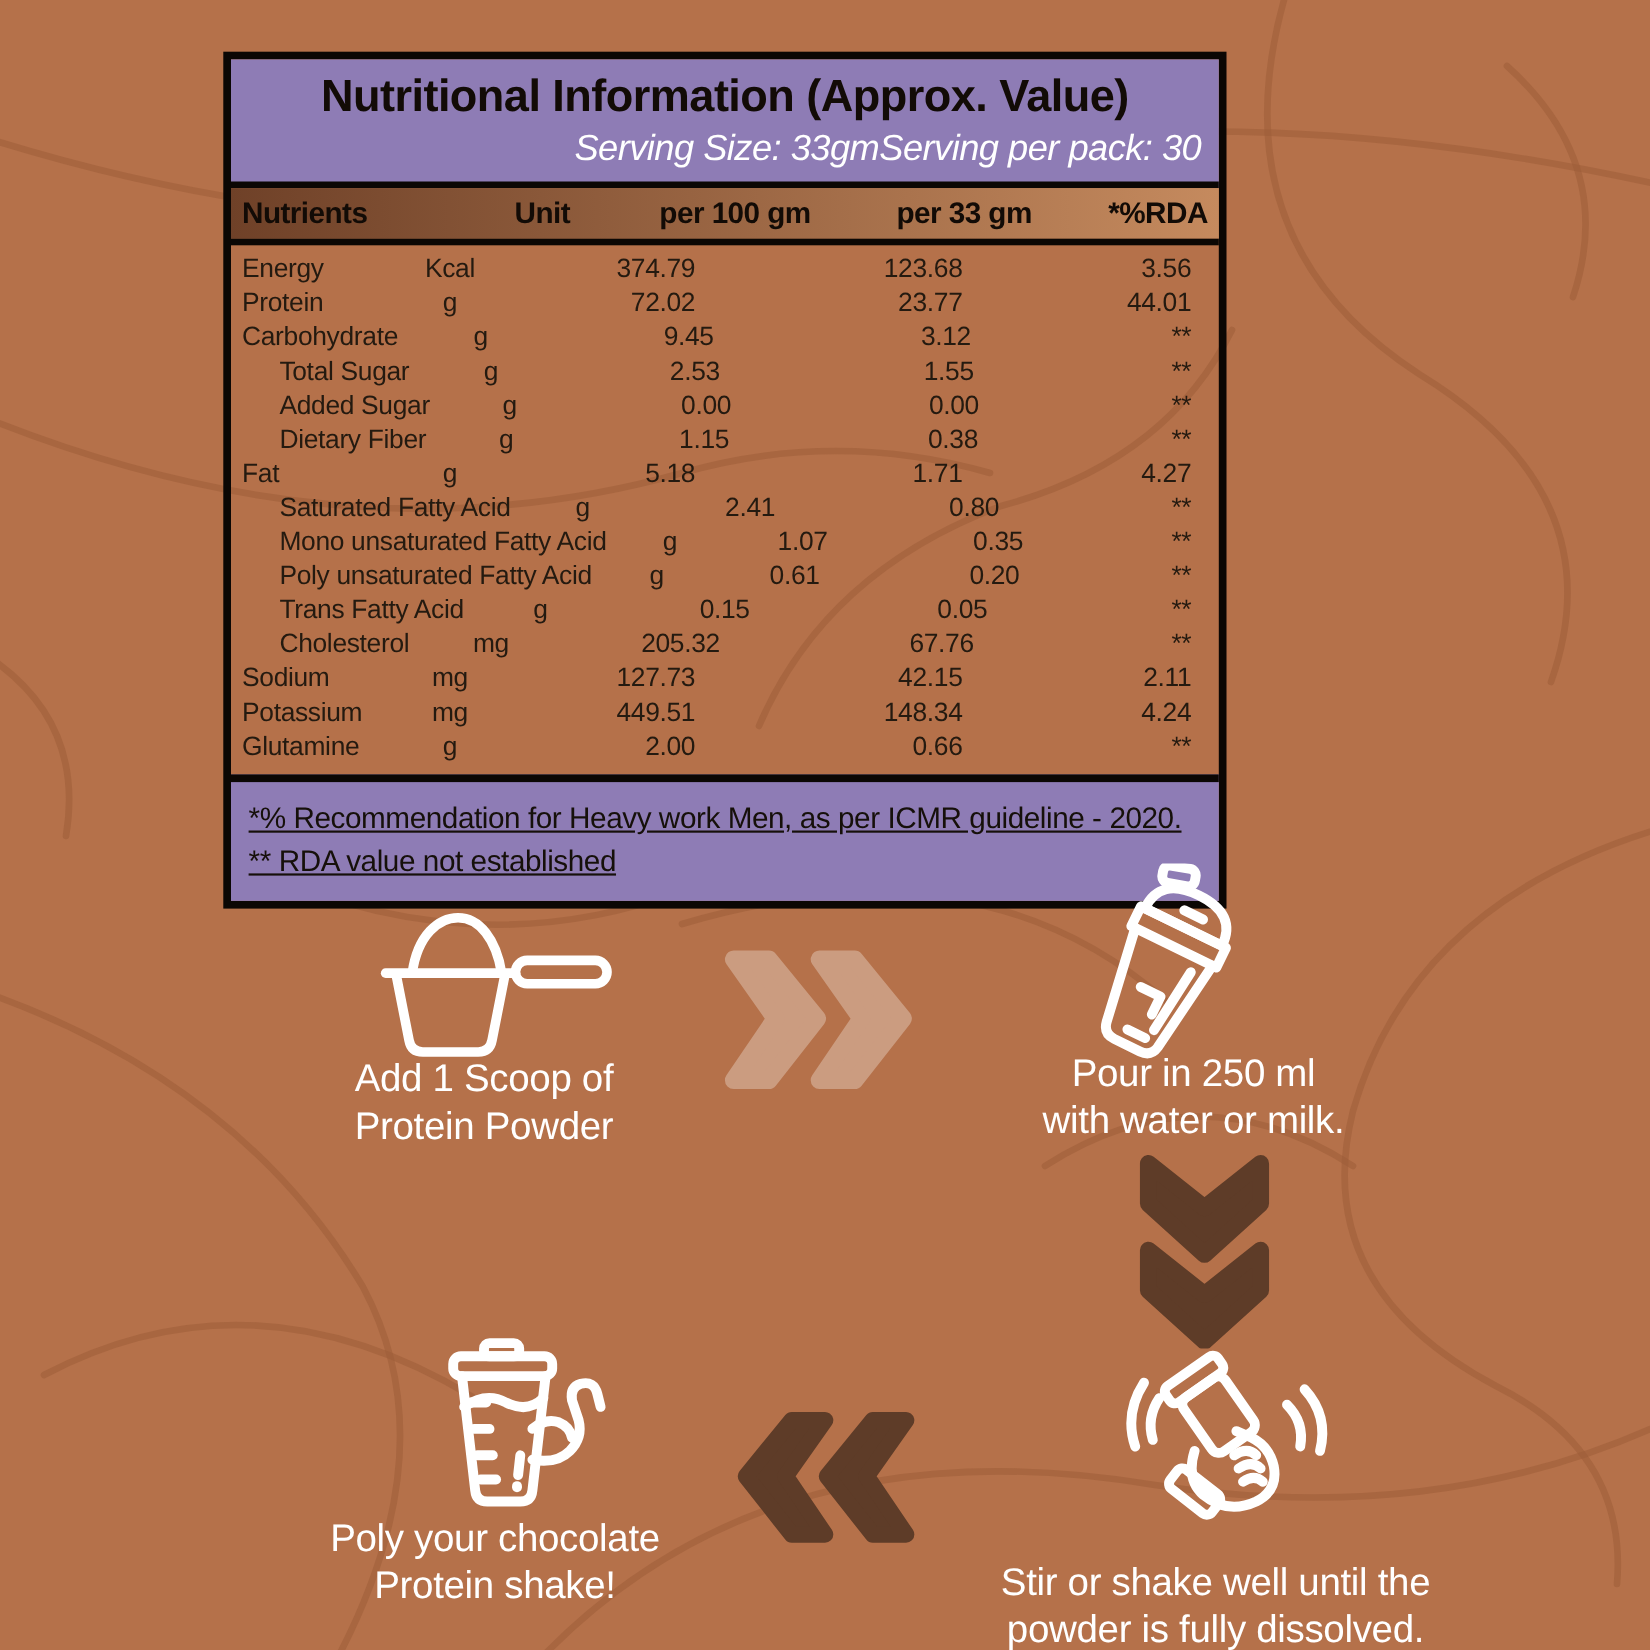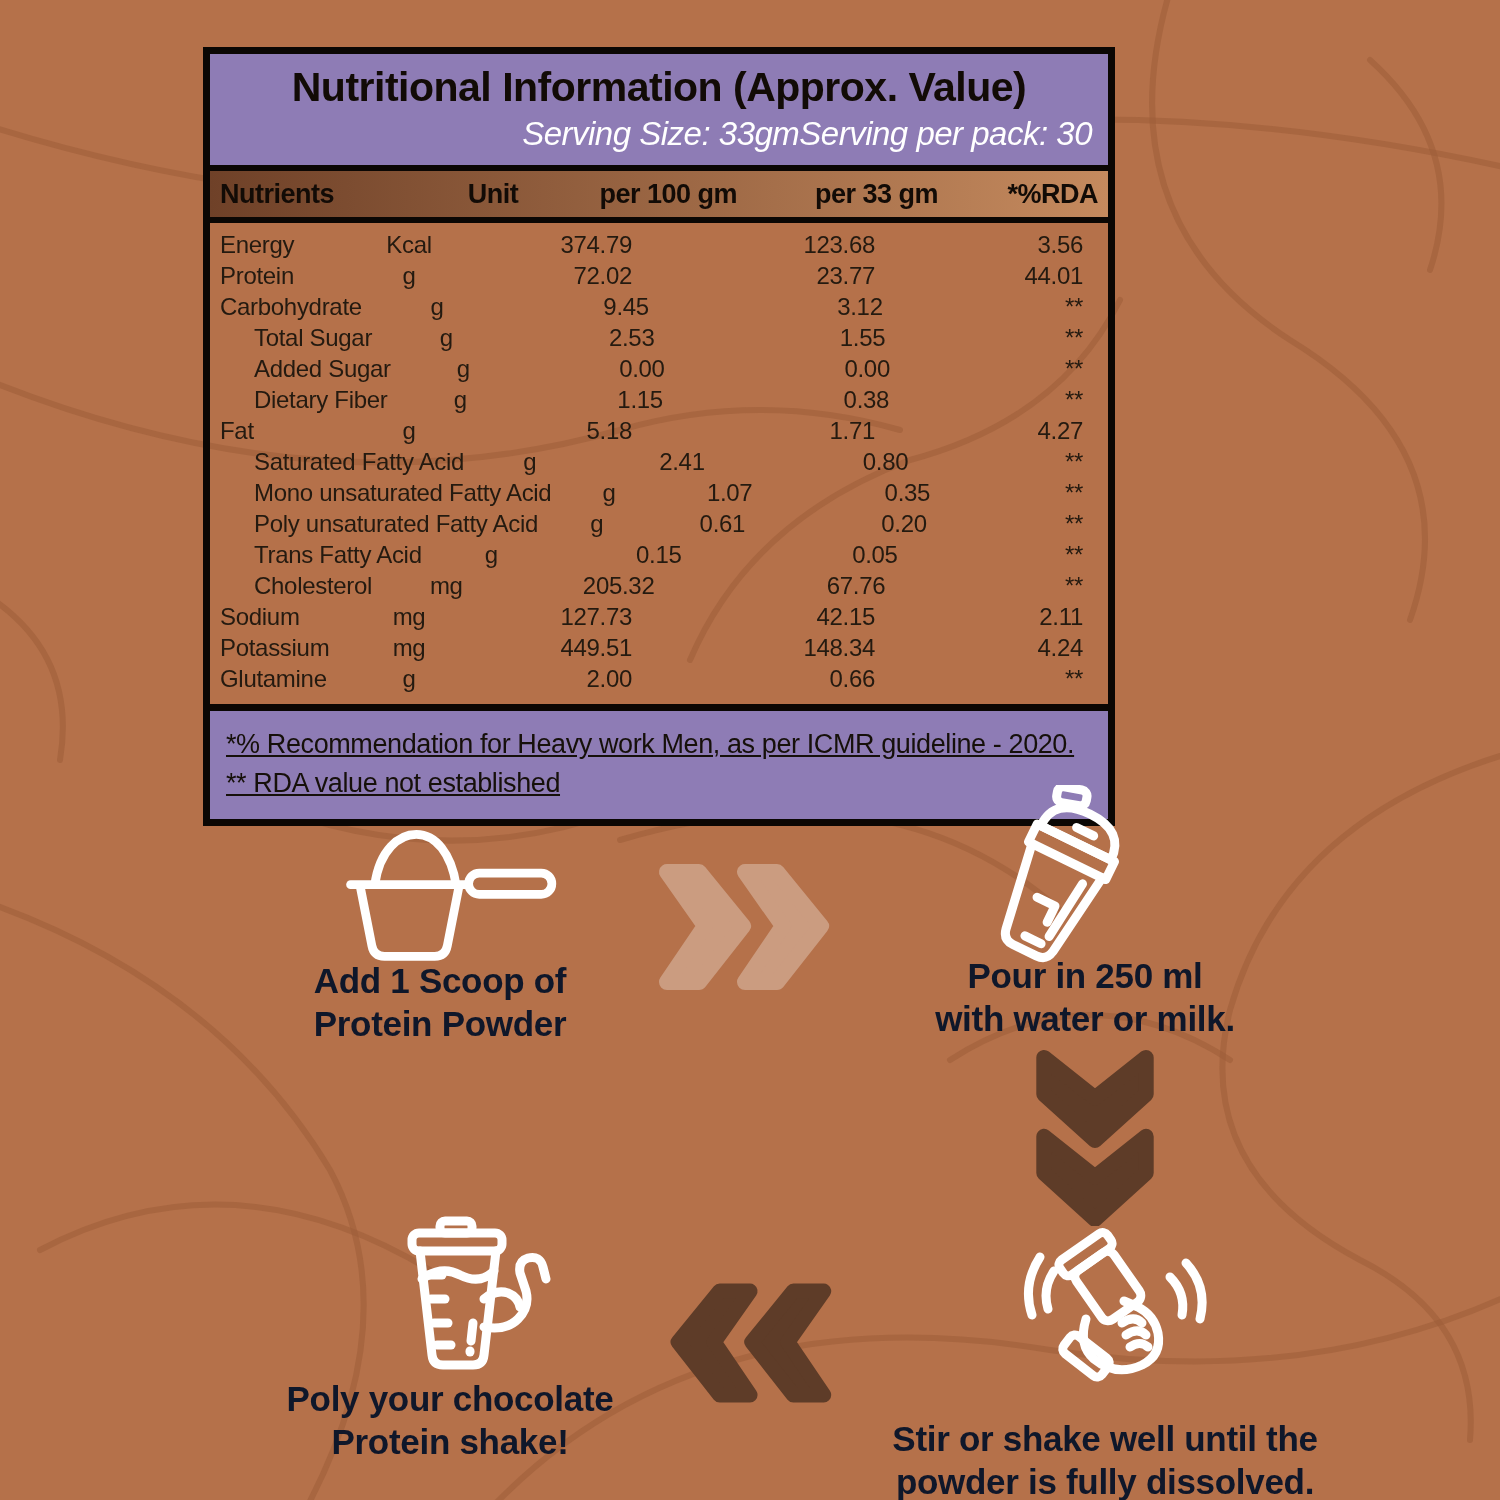--- a/index.html
+++ b/index.html
@@ -55,21 +55,21 @@
     background:var(--c-purple,#8e7cb5);
     border-top:7px solid #0b0704;
     padding:14px 16px 16px 16px;
     font-size:27px; letter-spacing:-0.4px; color:#16100a; line-height:1.45;text-decoration:underline;
   }
 
   
   .abs { position:absolute; z-index:2; }
   .caption {
     position:absolute; z-index:2; text-align:center;
-    font-weight:700; font-size:35px; line-height:1.22; color:#0f172a; letter-spacing:-0.3px;
+    font-weight:400; font-size:35px; line-height:1.22; color:#ffffff; letter-spacing:-0.3px;
   }
   .icon-stroke path, .icon-stroke rect, .icon-stroke circle {
     fill:none; stroke:var(--c-icon,#ffffff); stroke-width:9;
     stroke-linecap:round; stroke-linejoin:round;
   }
   .chev polygon { stroke-width:16; stroke-linejoin:round; }
   .chev-light polygon { fill:var(--c-chevron_light,#cb9c80); stroke:var(--c-chevron_light,#cb9c80); }
   .chev-dark  polygon { fill:var(--c-chevron_dark,#5e3c28);  stroke:var(--c-chevron_dark,#5e3c28); }
 
   .icon-scoop  { left:320px; top:815px; width:245px; height:150px; }

